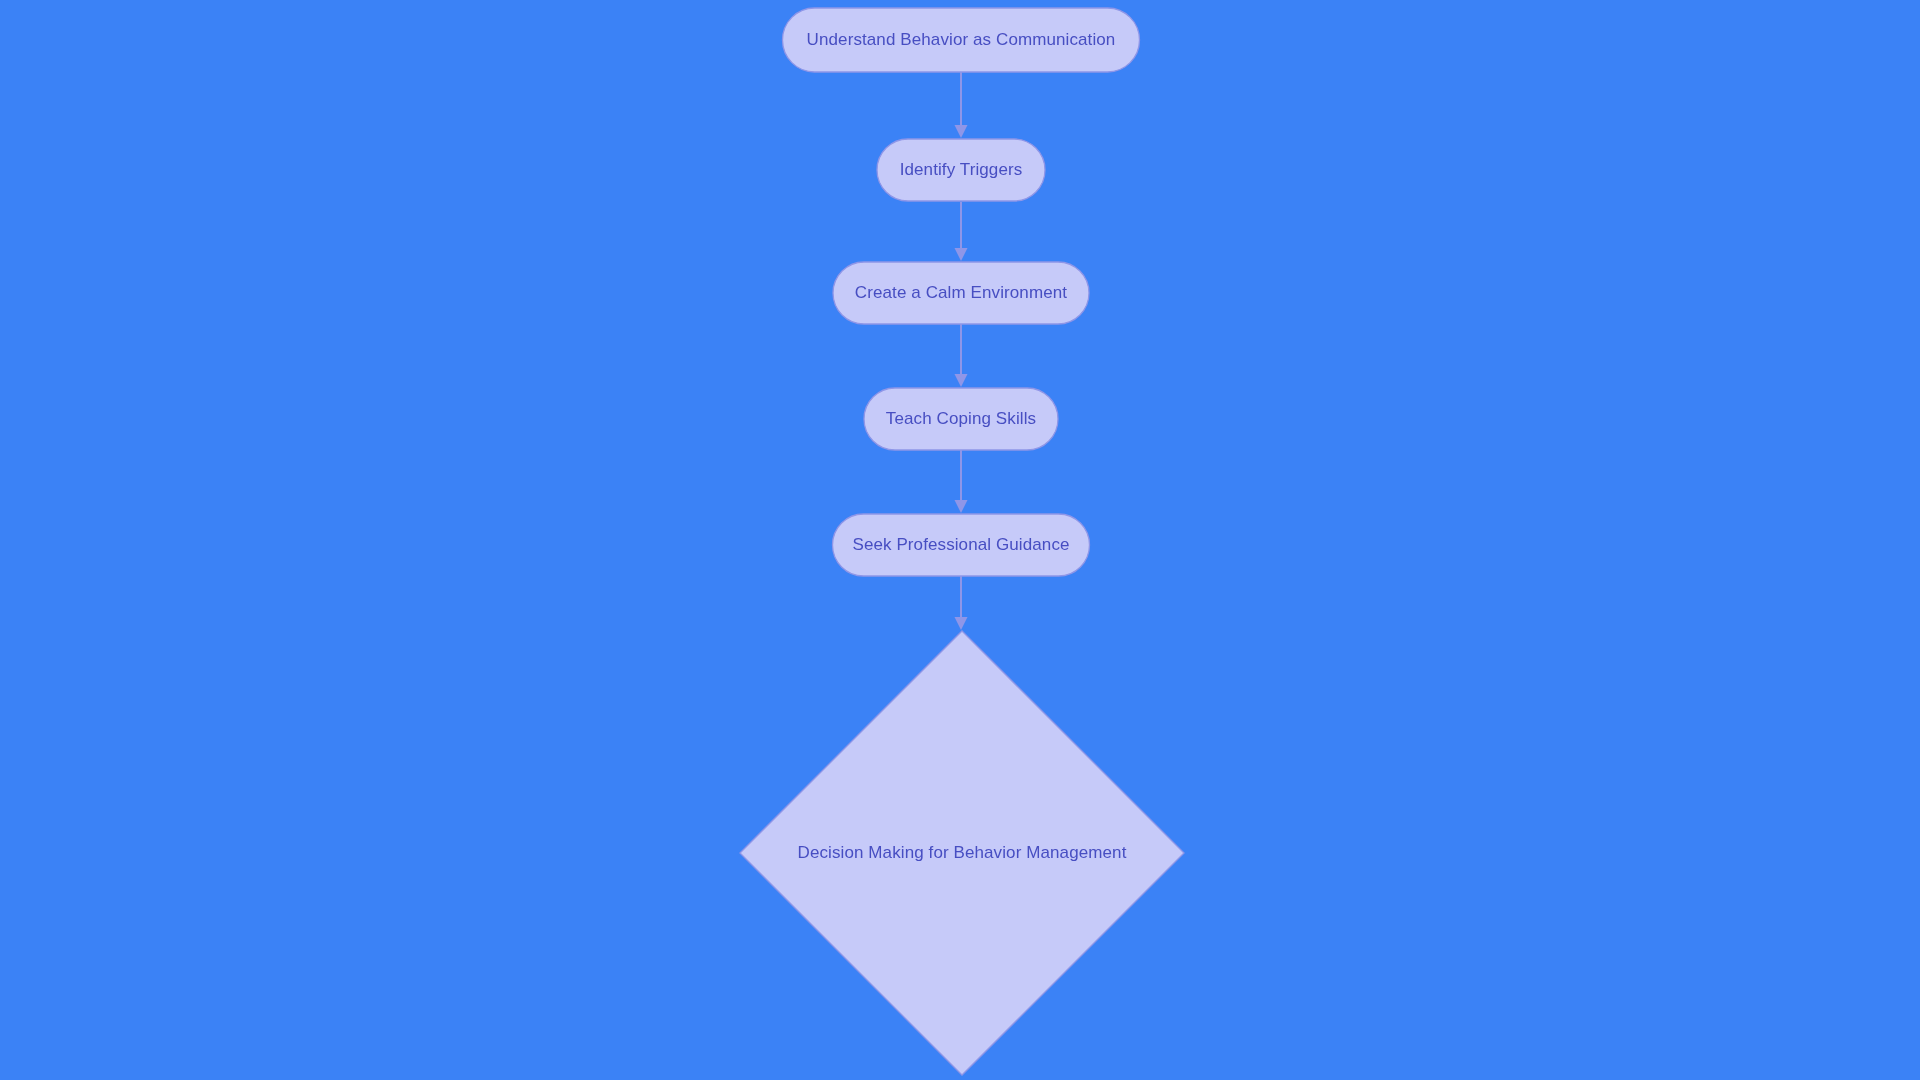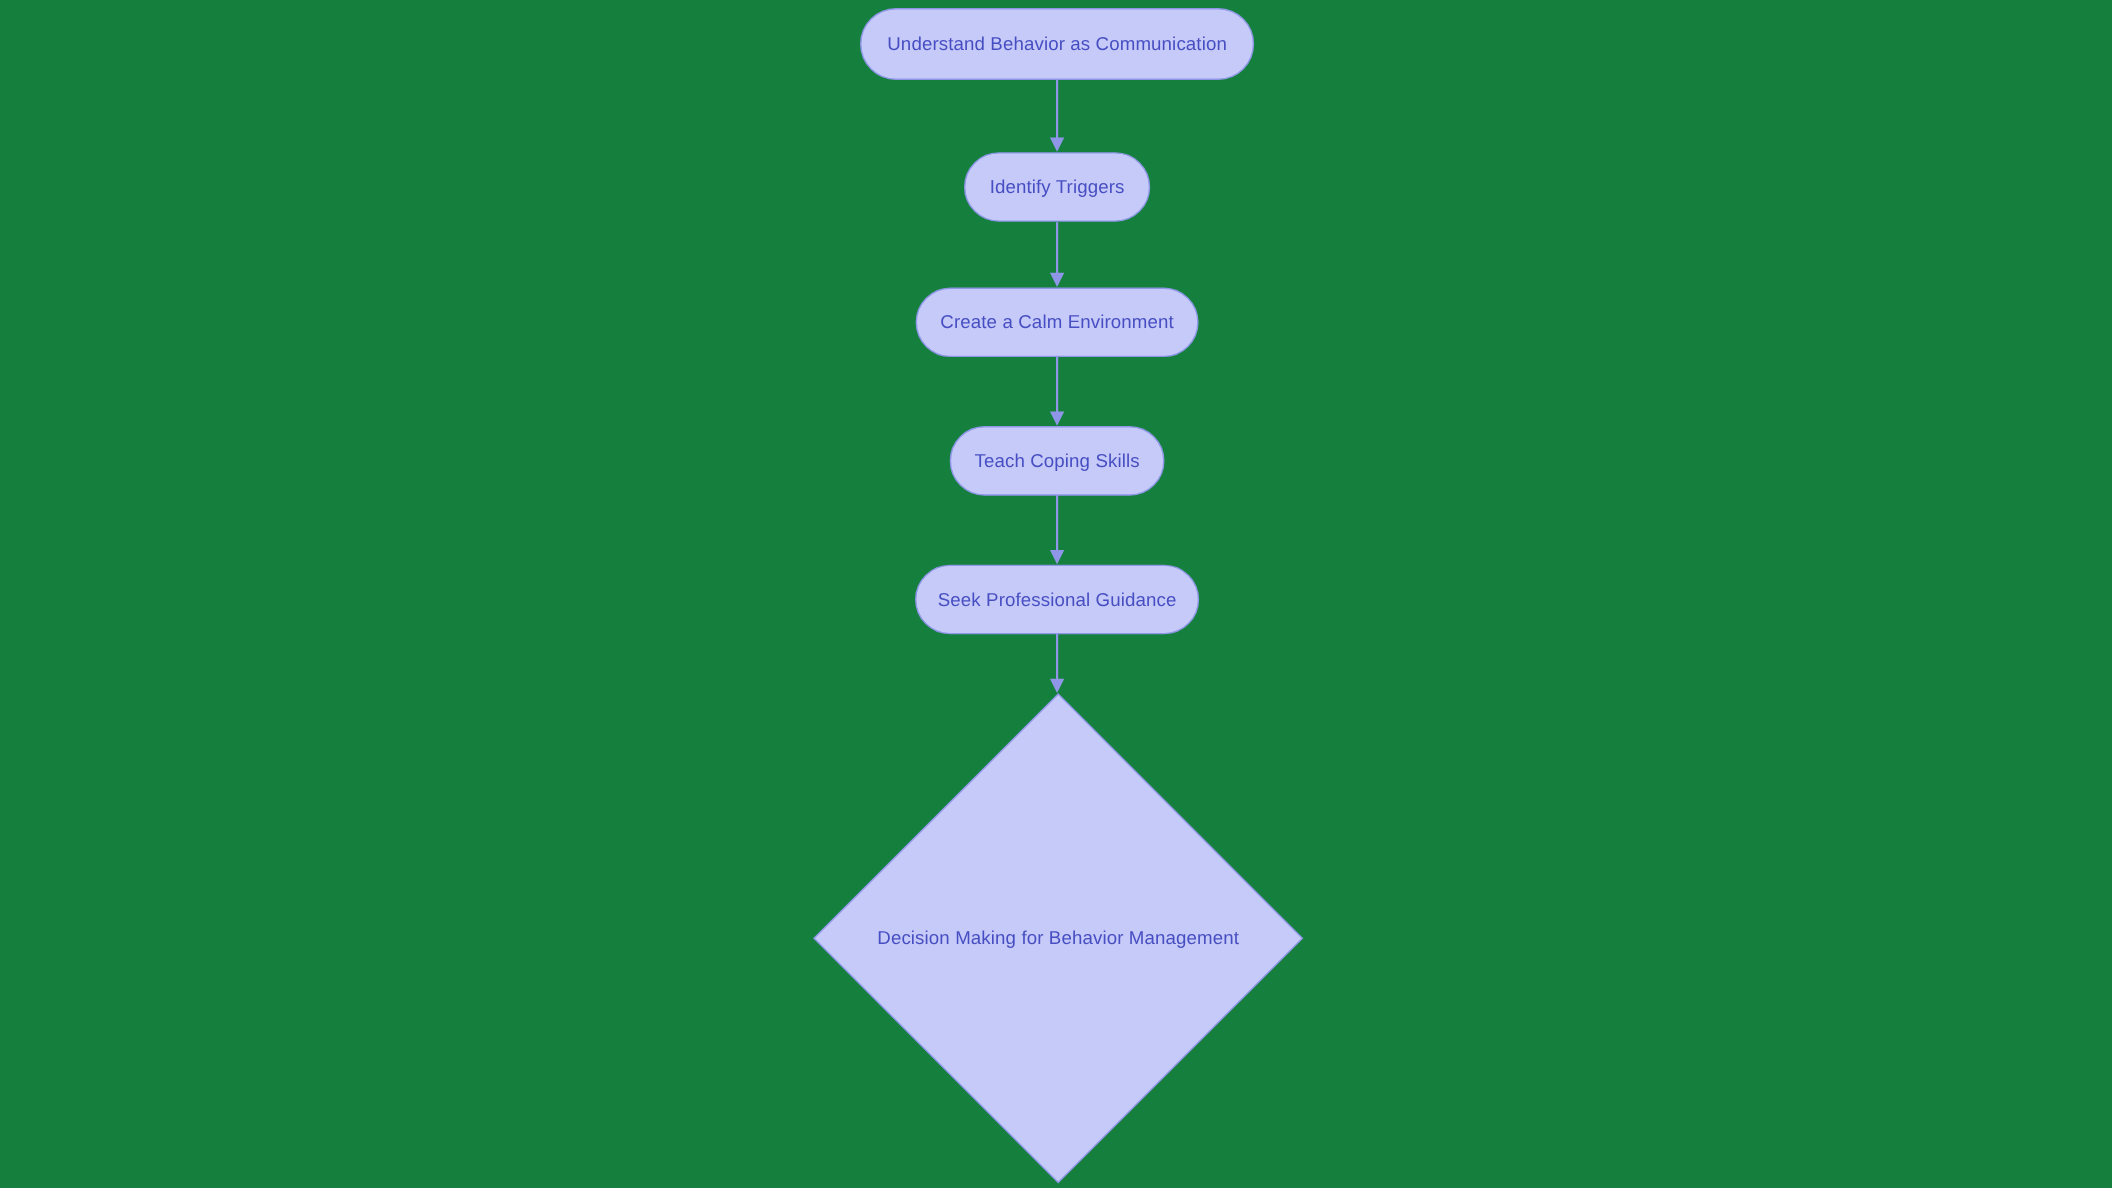--- a/index.html
+++ b/index.html
@@ -11,21 +11,21 @@
     height: 1080px;
     overflow: hidden;
   }
   body {
     font-family: "Liberation Sans", "DejaVu Sans", sans-serif;
   }
   #flowchart-root {
     position: relative;
     width: 1920px;
     height: 1080px;
-    background: #15803d;
+    background: #3b82f6;
   }
   #flow-svg {
     position: absolute;
     left: 0;
     top: 0;
     width: 1920px;
     height: 1080px;
     display: block;
   }
   .node-shape {

